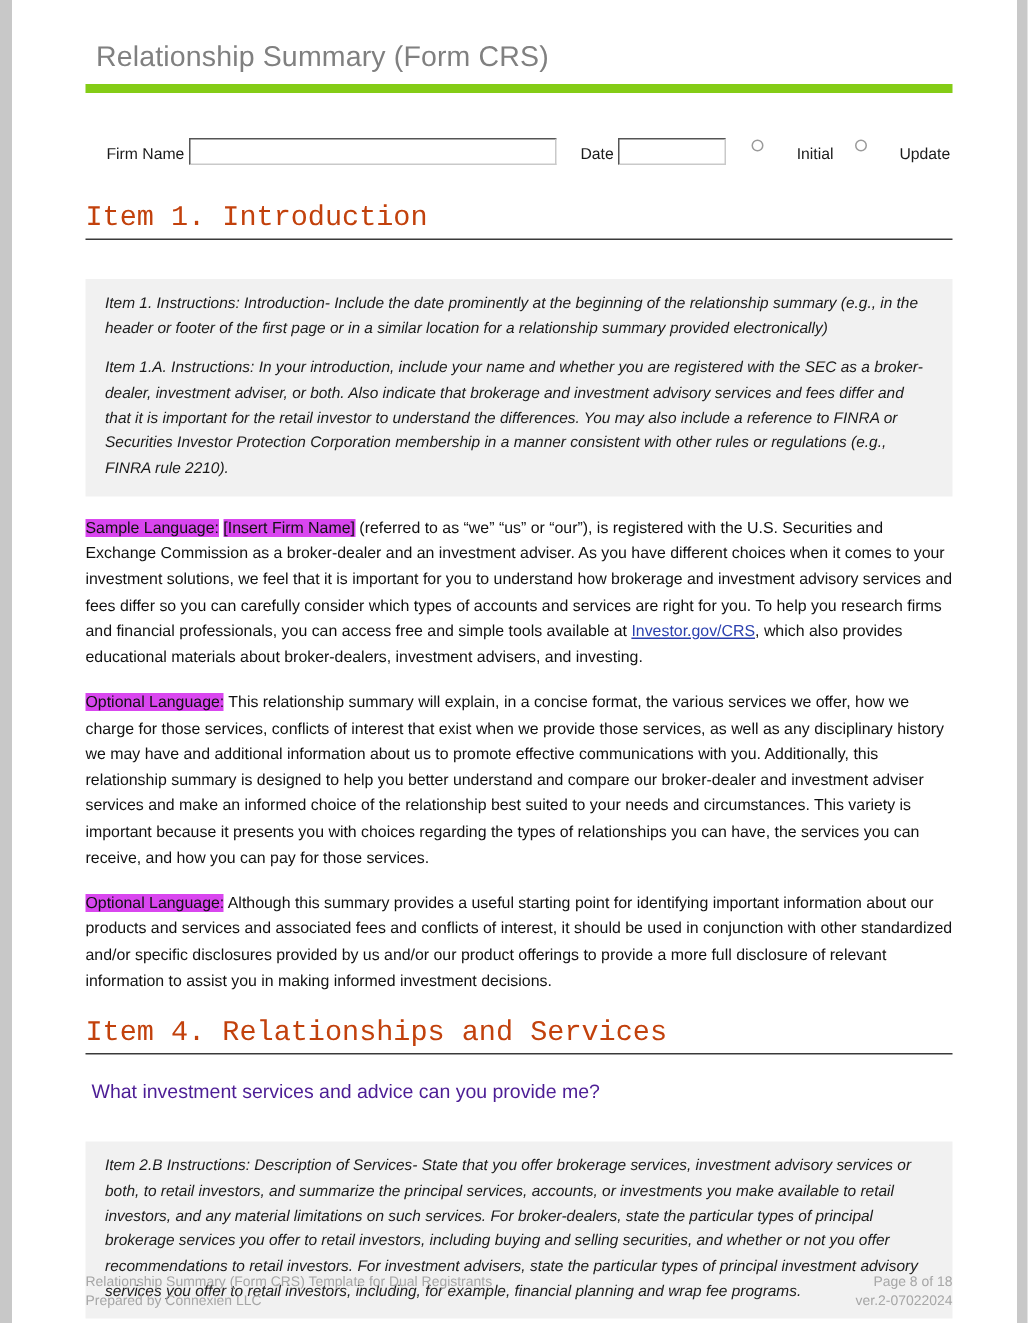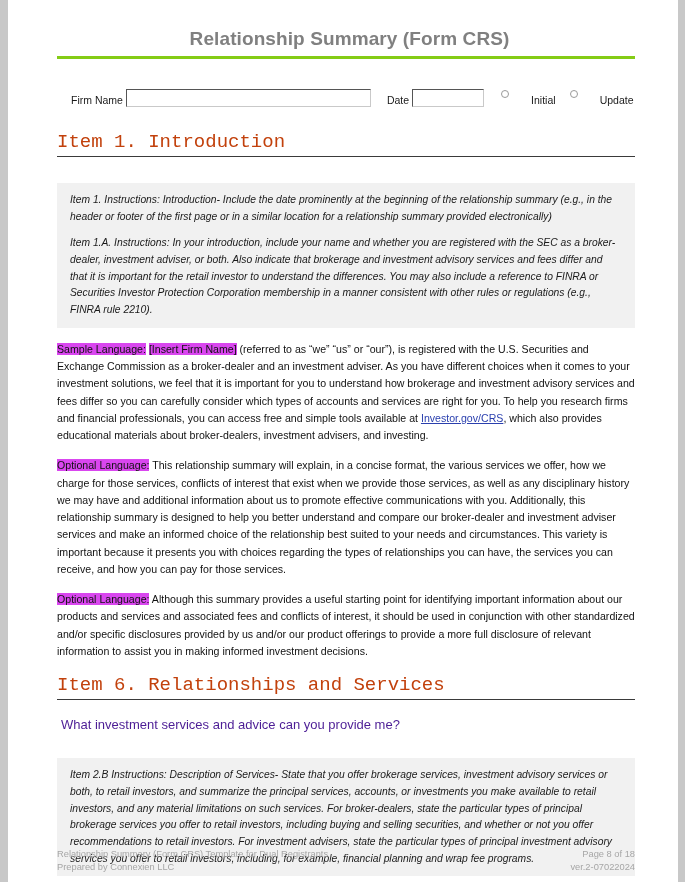--- a/index.html
+++ b/index.html
@@ -27,27 +27,26 @@
     position: absolute;
     left: 49px;
     top: 0;
     width: 578px;
   }
 
   
   .doc-title {
     font-size: 19px;
     color: #808080;
-    font-weight: bold;
+    font-weight: normal;
     letter-spacing: 0.1px;
     margin: 0;
     padding: 28px 0 6px 7px;
-    border-bottom: 3px solid #84cc16;
+    border-bottom: 6px solid #84cc16;
     white-space: nowrap;
-    text-align: center;
   }
 
   
   .form-row {
     display: flex;
     align-items: flex-end;
     margin-top: 22px;
     padding-left: 14px;
     height: 26px;
   }
@@ -197,21 +196,21 @@
       <p>Item 1. Instructions: Introduction- Include the date prominently at the beginning of the relationship summary (e.g., in the header or footer of the first page or in a similar location for a relationship summary provided electronically)</p>
       <p>Item 1.A. Instructions: In your introduction, include your name and whether you are registered with the SEC as a broker-dealer, investment adviser, or both. Also indicate that brokerage and investment advisory services and fees differ and that it is important for the retail investor to understand the differences. You may also include a reference to FINRA or Securities Investor Protection Corporation membership in a manner consistent with other rules or regulations (e.g., FINRA rule 2210).</p>
     </div>
 
     <p class="body-para"><span class="hl">Sample Language:</span> <span class="hl">[Insert Firm Name]</span><span> (referred to as “we” “us” or “our”), is registered with the U.S. Securities and Exchange Commission as a broker-dealer and an investment adviser.  As you have different choices when it comes to your investment solutions, we feel that it is important for you to understand how brokerage and investment advisory services and fees differ so you can carefully consider which types of accounts and services are right for you. To help you research firms and financial professionals, you can access free and simple tools available at </span><span class="link">Investor.gov/CRS</span><span>, which also provides educational materials about broker-dealers, investment advisers, and investing.</span></p>
 
     <p class="body-para"><span class="hl">Optional Language:</span><span> This relationship summary will explain, in a concise format, the various services we offer, how we charge for those services, conflicts of interest that exist when we provide those services, as well as any disciplinary history we may have and additional information about us to promote effective communications with you.  Additionally, this relationship summary is designed to help you better understand and compare our broker-dealer and investment adviser services and make an informed choice of the relationship best suited to your needs and circumstances. This variety is important because it presents you with choices regarding the types of relationships you can have, the services you can receive, and how you can pay for those services.</span></p>
 
     <p class="body-para"><span class="hl">Optional Language:</span><span> Although this summary provides a useful starting point for identifying important information about our products and services and associated fees and conflicts of interest, it should be used in conjunction with other standardized and/or specific disclosures provided by us and/or our product offerings to provide a more full disclosure of relevant information to assist you in making informed investment decisions.</span></p>
 
-    <h2 class="section-head h-item2">Item 6. Relationships and Services</h2>
+    <h2 class="section-head h-item2">Item 4. Relationships and Services</h2>
 
     <h3 class="sub-head">What investment services and advice can you provide me?</h3>
 
     <div class="instr-block">
       <p>Item 2.B Instructions: Description of Services- State that you offer brokerage services, investment advisory services or both, to retail investors, and summarize the principal services, accounts, or investments you make available to retail investors, and any material limitations on such services. For broker-dealers, state the particular types of principal brokerage services you offer to retail investors, including buying and selling securities, and whether or not you offer recommendations to retail investors. For investment advisers, state the particular types of principal investment advisory services you offer to retail investors, including, for example, financial planning and wrap fee programs.</p>
 
     </div>
 
   </div>
 

